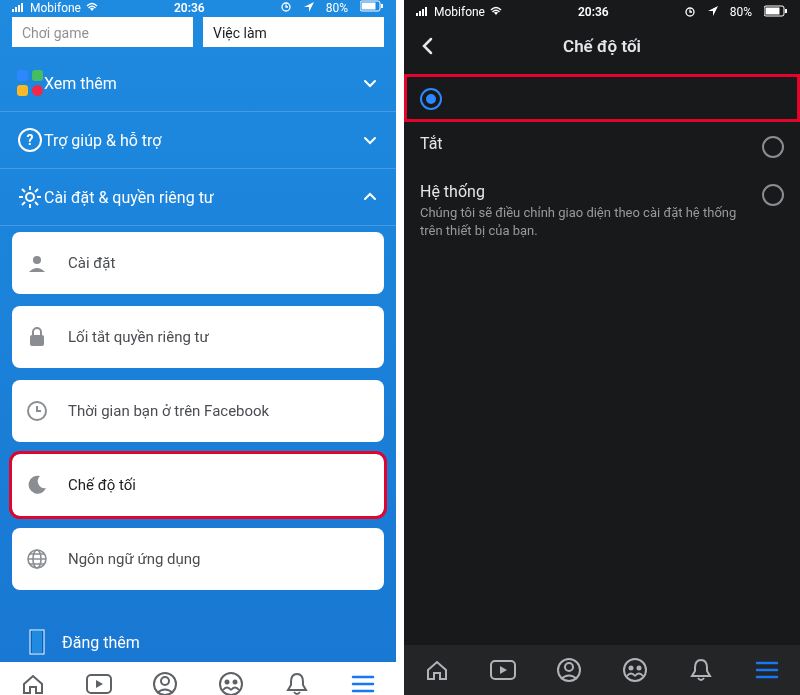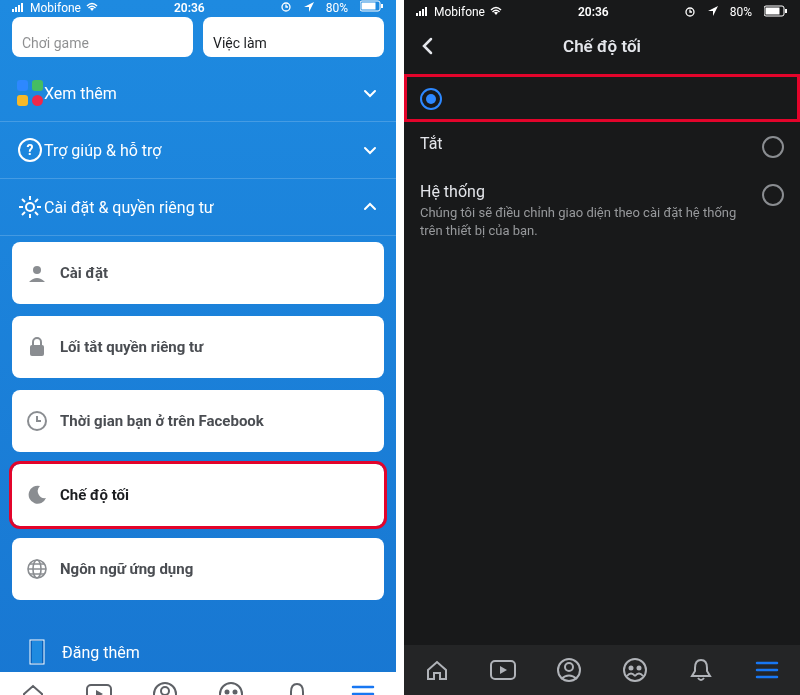--- a/index.html
+++ b/index.html
@@ -41,26 +41,26 @@
   
   .topcards {
     display: flex;
     gap: 10px;
     padding: 2px 12px 8px;
   }
   .topcard {
     flex: 1;
     background: #fff;
     color: #1c1e21;
-    border-radius: 8px;
+    border-radius: 0;
     padding: 6px 10px;
     font-size: 14px;
     display: flex;
     align-items: flex-end;
-    height: 40px;
+    height: 30px;
     overflow: hidden;
   }
 
   
   .sectrow {
     display: flex;
     align-items: center;
     padding: 14px 16px;
     border-bottom: 1px solid rgba(255,255,255,0.18);
     font-size: 16px;
@@ -93,24 +93,23 @@
     gap: 12px;
     flex: 1;
   }
   .optcard {
     background: #fff;
     color: #4a4d52;
     border-radius: 8px;
     padding: 20px 14px;
     display: flex;
     align-items: center;
-    gap: 12px;
+    gap: 20px;
     font-size: 15px;
     position: relative;
-    font-weight: bold;
   }
   .optcard.highlight {
     outline: 3px solid #e3042b;
     outline-offset: 0;
     color:#1c1e21;
   }
   .opticon {
     width: 22px; height: 22px; display:flex; align-items:center; justify-content:center;
     color:#8a8d91;
   }

